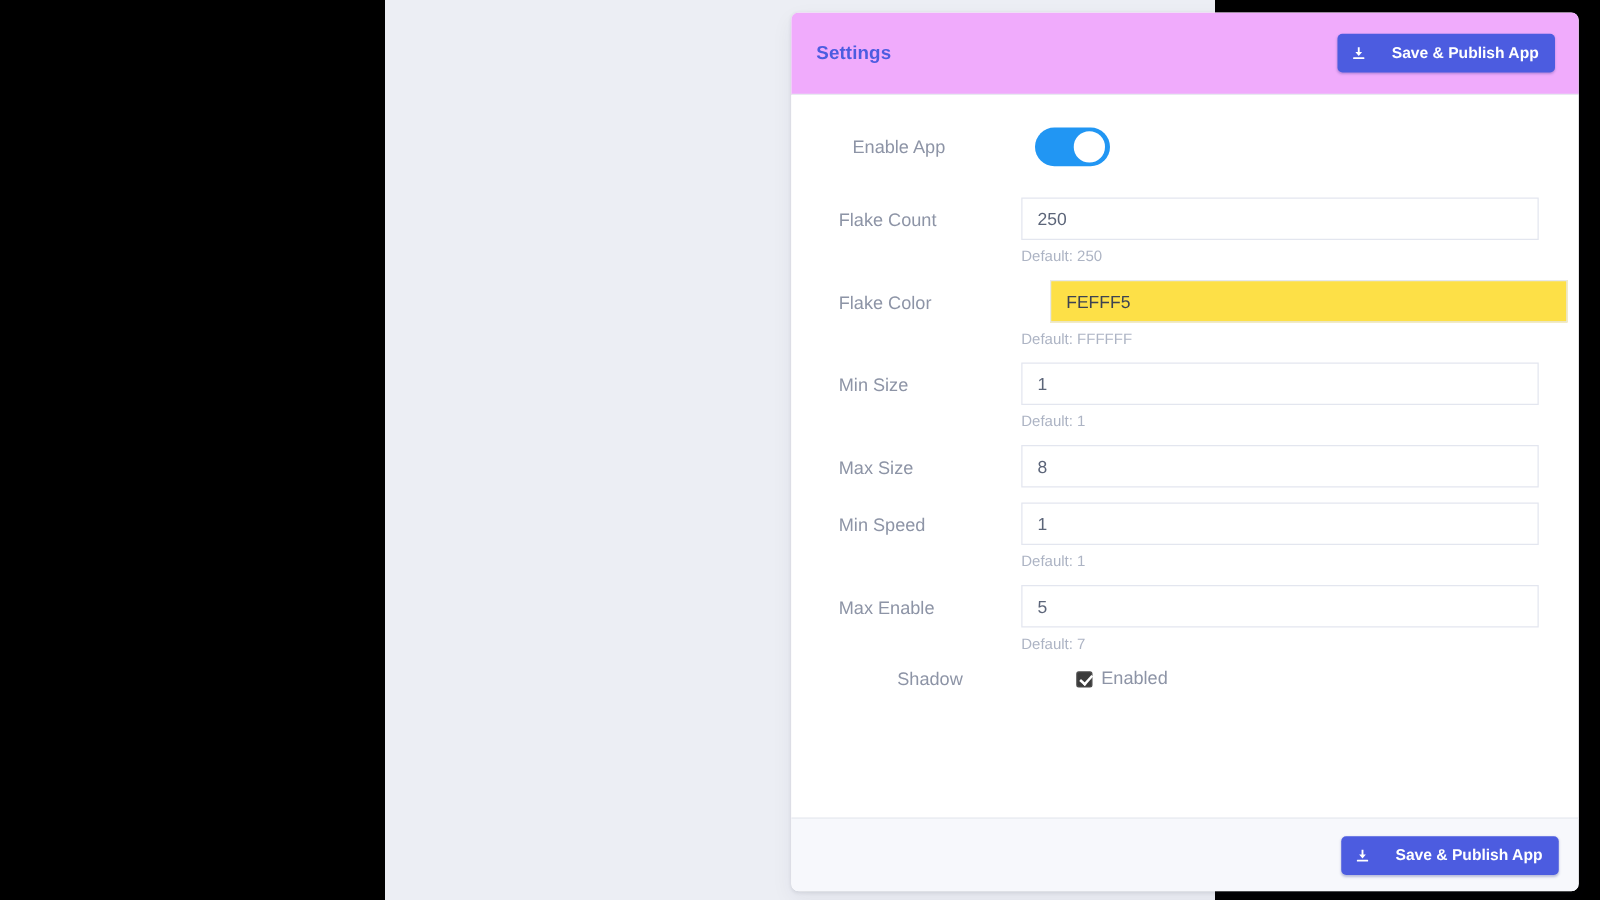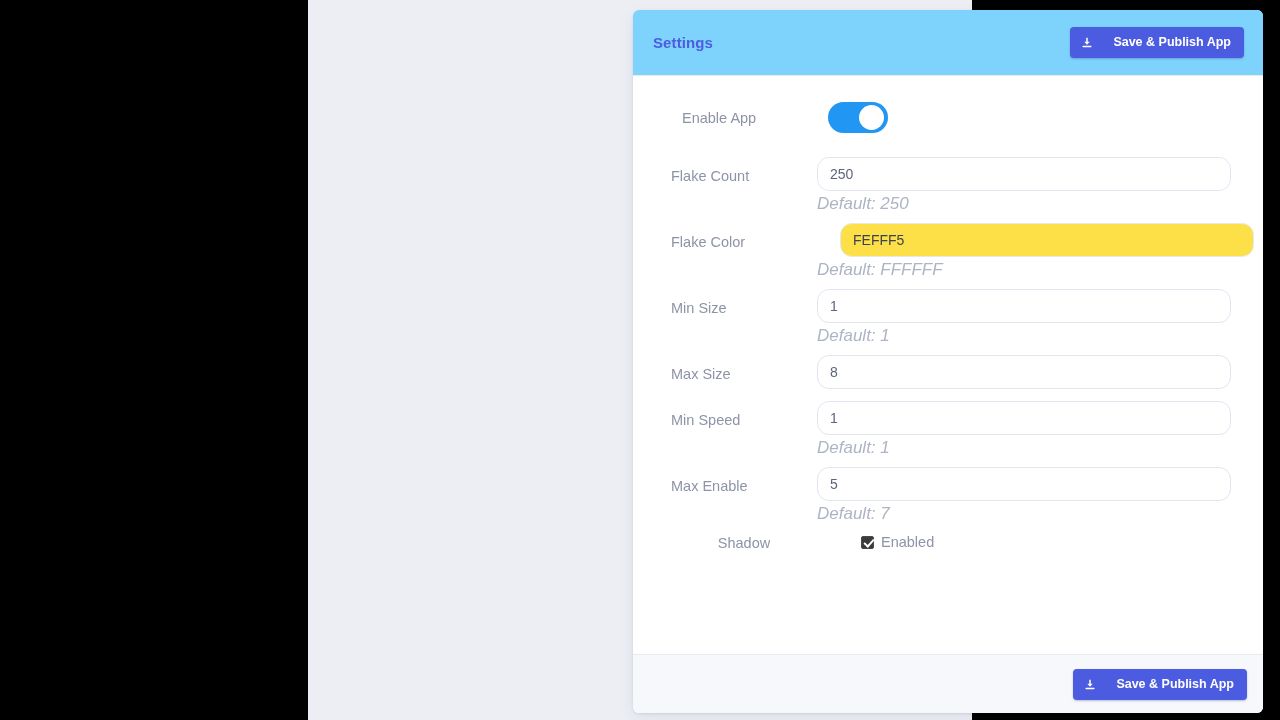--- a/index.html
+++ b/index.html
@@ -32,21 +32,21 @@
     box-shadow: 0 1px 3px rgba(30,35,60,.10), 0 6px 18px rgba(30,35,60,.06);
     display: flex;
     flex-direction: column;
     overflow: hidden;
   }
 
   
   .card-header {
     height: 66px;
     flex: 0 0 66px;
-    background: #7dd3fc;
+    background: #f0abfc;
     border-bottom: 1px solid #e8eaf0;
     display: flex;
     align-items: center;
     justify-content: space-between;
     padding: 0 19px 0 20px;
   }
   .card-title {
     color: #4c5ce0;
     font-size: 15px;
     font-weight: bold;
@@ -110,35 +110,34 @@
   .text-input {
     display: block;
     width: 414px;
     height: 34px;
     padding: 6px 12px;
     font-size: 14px;
     font-family: "Liberation Sans", sans-serif;
     color: #5c6579;
     background: #ffffff;
     border: 1px solid #e3e6ef;
-    border-radius: 12px;
+    border-radius: 0;
     outline: none;
   }
   .text-input.color-input {
     background: #fde047;
     color: #3c4251;
     border-color: #e6e8ea;
     margin-left: 23px;
   }
   .help-text {
     color: #adb4c4;
-    font-size: 17px;
+    font-size: 12px;
     line-height: 14px;
     margin-top: 6px;
-    font-style: italic;
   }
 
   
   .toggle {
     display: inline-block;
     width: 60px; height: 31px;
     border-radius: 16px;
     background: #2196f3;
     position: relative;
     cursor: pointer;

